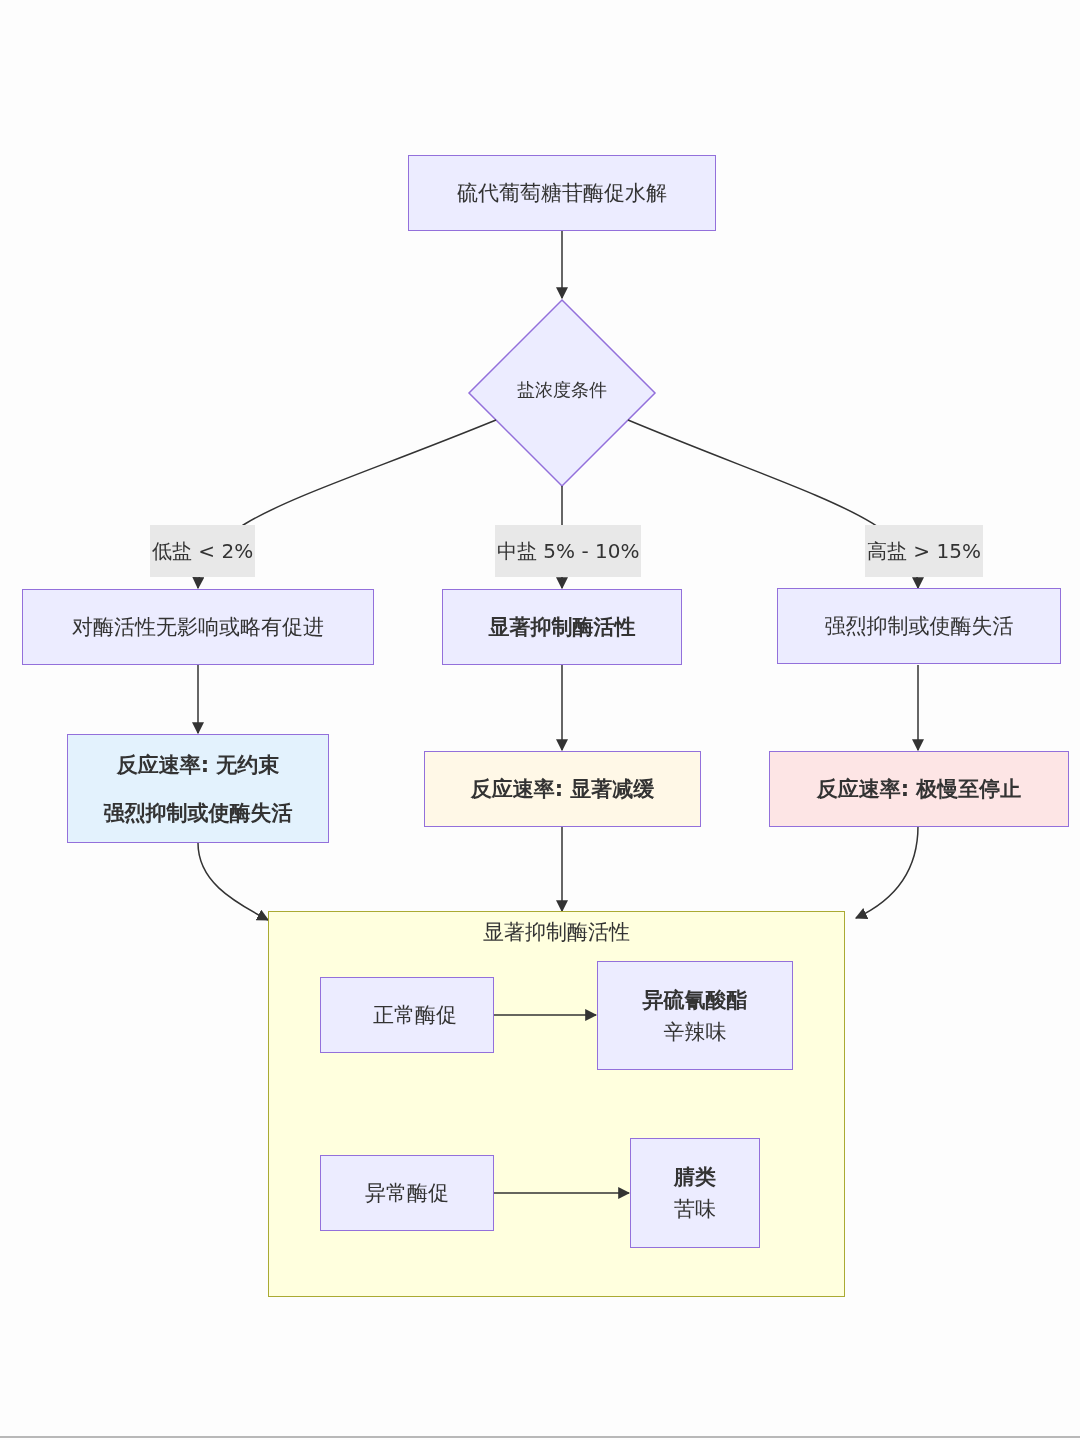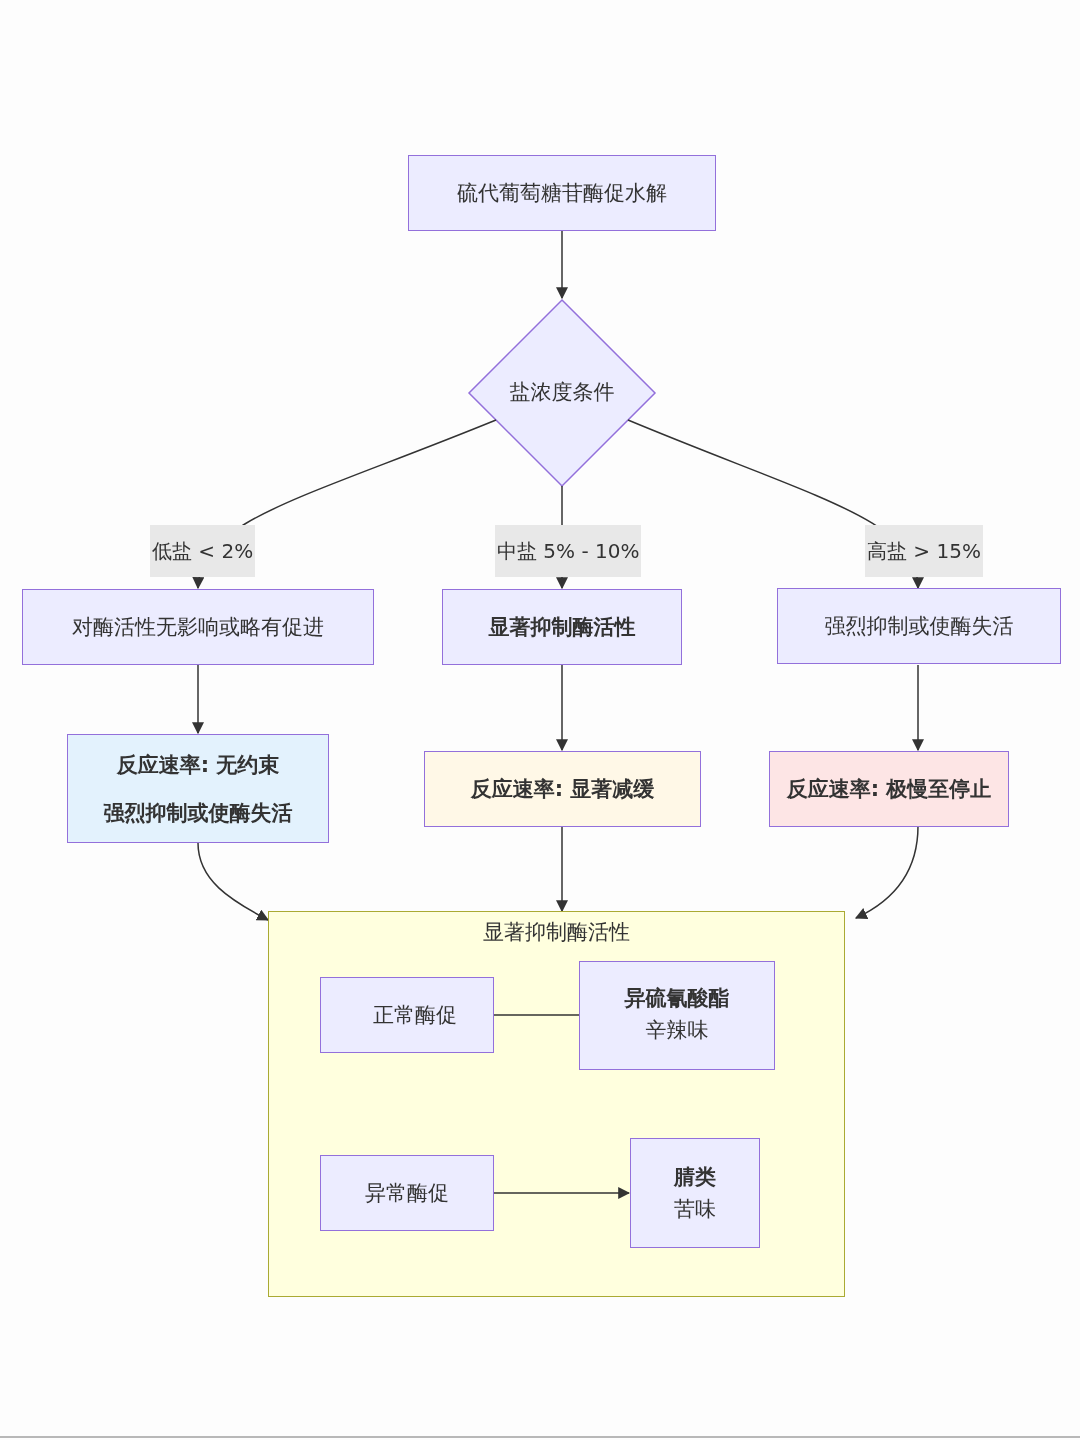--- a/index.html
+++ b/index.html
@@ -15,21 +15,21 @@
     position: absolute; box-sizing: border-box;
     background: #ececff; border: 1.5px solid #9370db;
     display: flex; flex-direction: column; align-items: center; justify-content: center;
     text-align: center; font-size: 21px; line-height: 32px; color: #333;
   }
   .node.bold { font-weight: bold; }
   .node.blue { background: #e3f2fd; }
   .node.cream { background: #fff8e7; }
   .node.pink { background: #fde5e5; }
   .diamond-label {
-    position: absolute; font-size: 21px; color: #333; text-align: center;
+    position: absolute; font-size: 18px; color: #333; text-align: center;
   }
   .edge-label {
     position: absolute; background: #e8e8e8; font-size: 20px; line-height: 28px;
     padding: 12px 2px; color: #333; white-space: nowrap;
   }
   .cluster {
     position: absolute; box-sizing: border-box;
     background: #ffffde; border: 1.5px solid #aaaa33;
   }
   .cluster-title {
@@ -97,28 +97,28 @@
   <span>强烈抑制或使酶失活</span>
 </div>
 
 <div class="node bold blue" style="left:67px; top:734px; width:262px; height:109px;gap:16px;">
   <span>反应速率: 无约束</span>
   <span>强烈抑制或使酶失活</span>
 </div>
 <div class="node bold cream" style="left:424px; top:751px; width:277px; height:76px;">
   <span>反应速率: 显著减缓</span>
 </div>
-<div class="node bold pink" style="left:769px; top:751px; width:240px; height:76px;text-align:right;">
+<div class="node bold pink" style="left:769px; top:751px; width:300px; height:76px;text-align:right;">
   <span>反应速率: 极慢至停止</span>
 </div>
 
 <div class="node" style="left:320px; top:977px; width:174px; height:76px;padding-left:16px;">
   <span>正常酶促</span>
 </div>
-<div class="node" style="left:579px; top:961px; width:196px; height:109px;font-family:Liberation Mono, monospace;">
+<div class="node" style="left:597px; top:961px; width:196px; height:109px;">
   <span style="font-weight:bold;">异硫氰酸酯</span>
   <span>辛辣味</span>
 </div>
 
 <div class="node" style="left:320px; top:1155px; width:174px; height:76px;">
   <span>异常酶促</span>
 </div>
 <div class="node" style="left:630px; top:1138px; width:130px; height:110px;">
   <span style="font-weight:bold;">腈类</span>
   <span>苦味</span>

